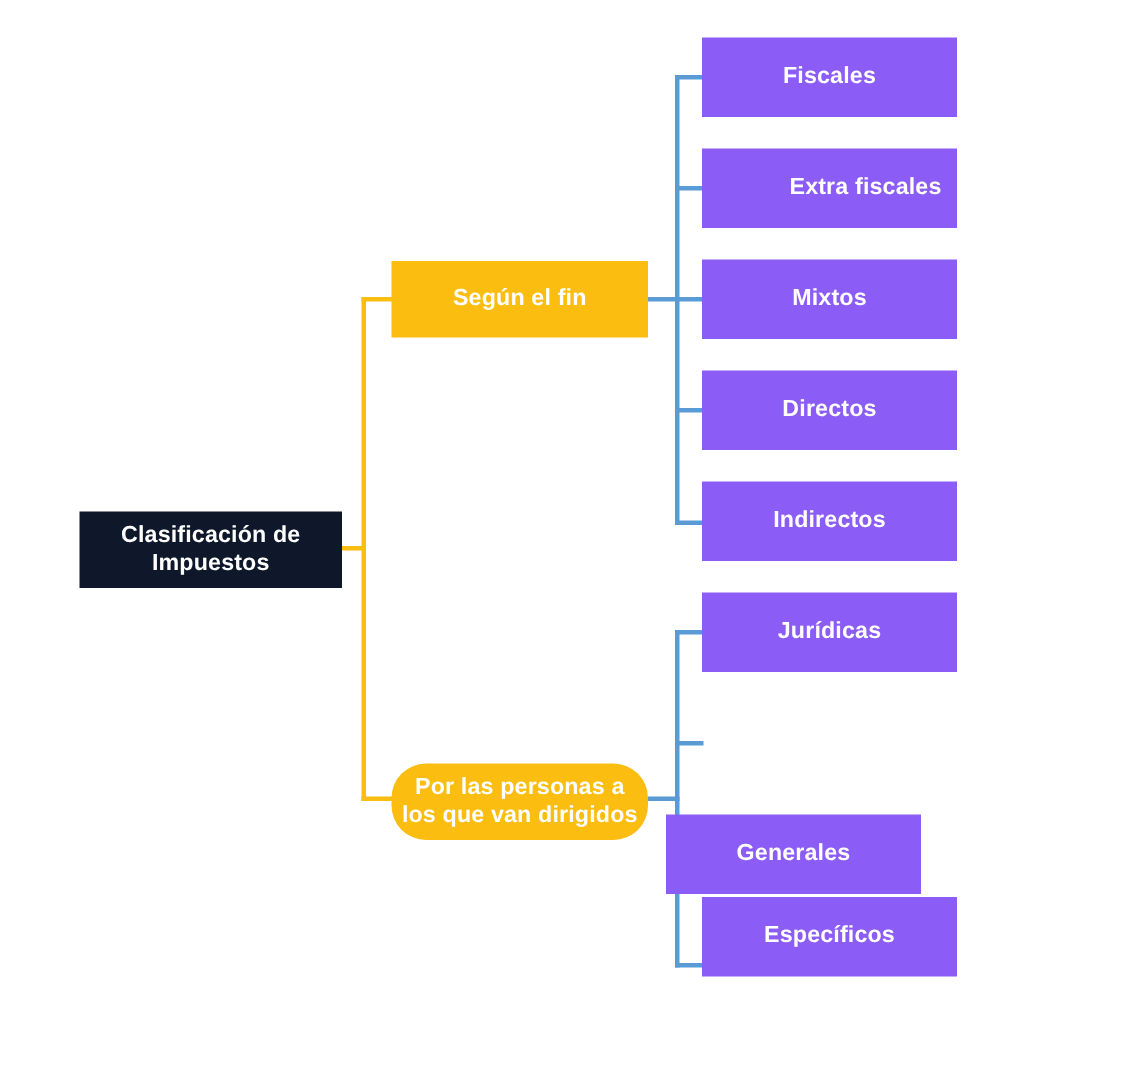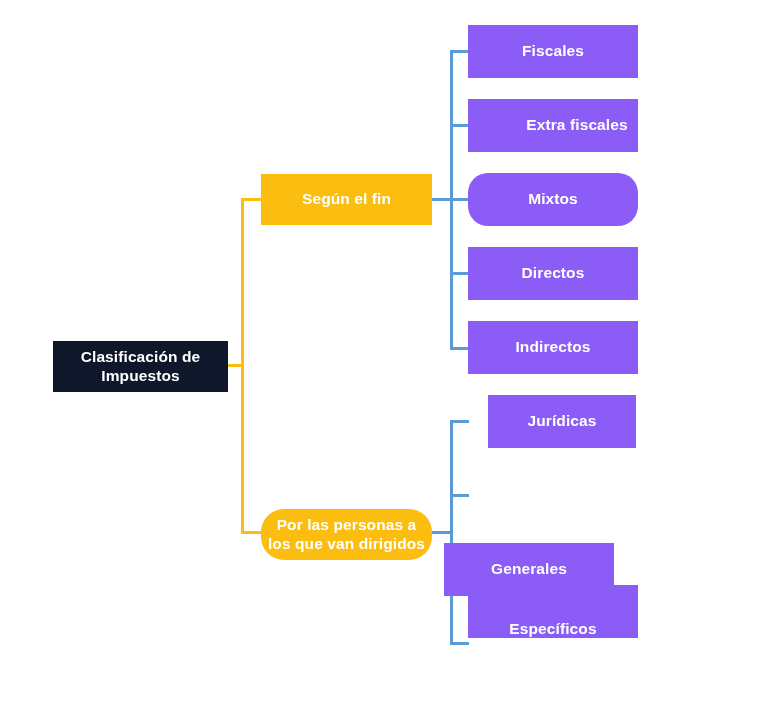--- a/index.html
+++ b/index.html
@@ -99,38 +99,38 @@
   </div>
 
   <div class="node node-leaf" style="left:468px; top:25px; width:170px; height:53px;">
     <span class="node-label">Fiscales</span>
   </div>
 
   <div class="node node-leaf" style="left:468px; top:99px; width:170px; height:53px;padding-left:48px;">
     <span class="node-label">Extra fiscales</span>
   </div>
 
-  <div class="node node-leaf" style="left:468px; top:173px; width:170px; height:53px;border-radius:20px;">
+  <div class="node node-leaf" style="left:468px; top:173px; width:170px; height:53px;">
     <span class="node-label">Mixtos</span>
   </div>
 
   <div class="node node-leaf" style="left:468px; top:247px; width:170px; height:53px;">
     <span class="node-label">Directos</span>
   </div>
 
   <div class="node node-leaf" style="left:468px; top:321px; width:170px; height:53px;">
     <span class="node-label">Indirectos</span>
   </div>
 
-  <div class="node node-leaf" style="left:488px; top:395px; width:148px; height:53px;">
+  <div class="node node-leaf" style="left:468px; top:395px; width:170px; height:53px;">
     <span class="node-label">Jurídicas</span>
   </div>
 
 
   <div class="node node-leaf" style="left:444px; top:543px; width:170px; height:53px;">
     <span class="node-label">Generales</span>
   </div>
 
-  <div class="node node-leaf" style="left:468px; top:585px; width:170px; height:53px;align-items:flex-end;">
+  <div class="node node-leaf" style="left:468px; top:598px; width:170px; height:53px;">
     <span class="node-label">Específicos</span>
   </div>
 
 </div>
 
 </body></html>

